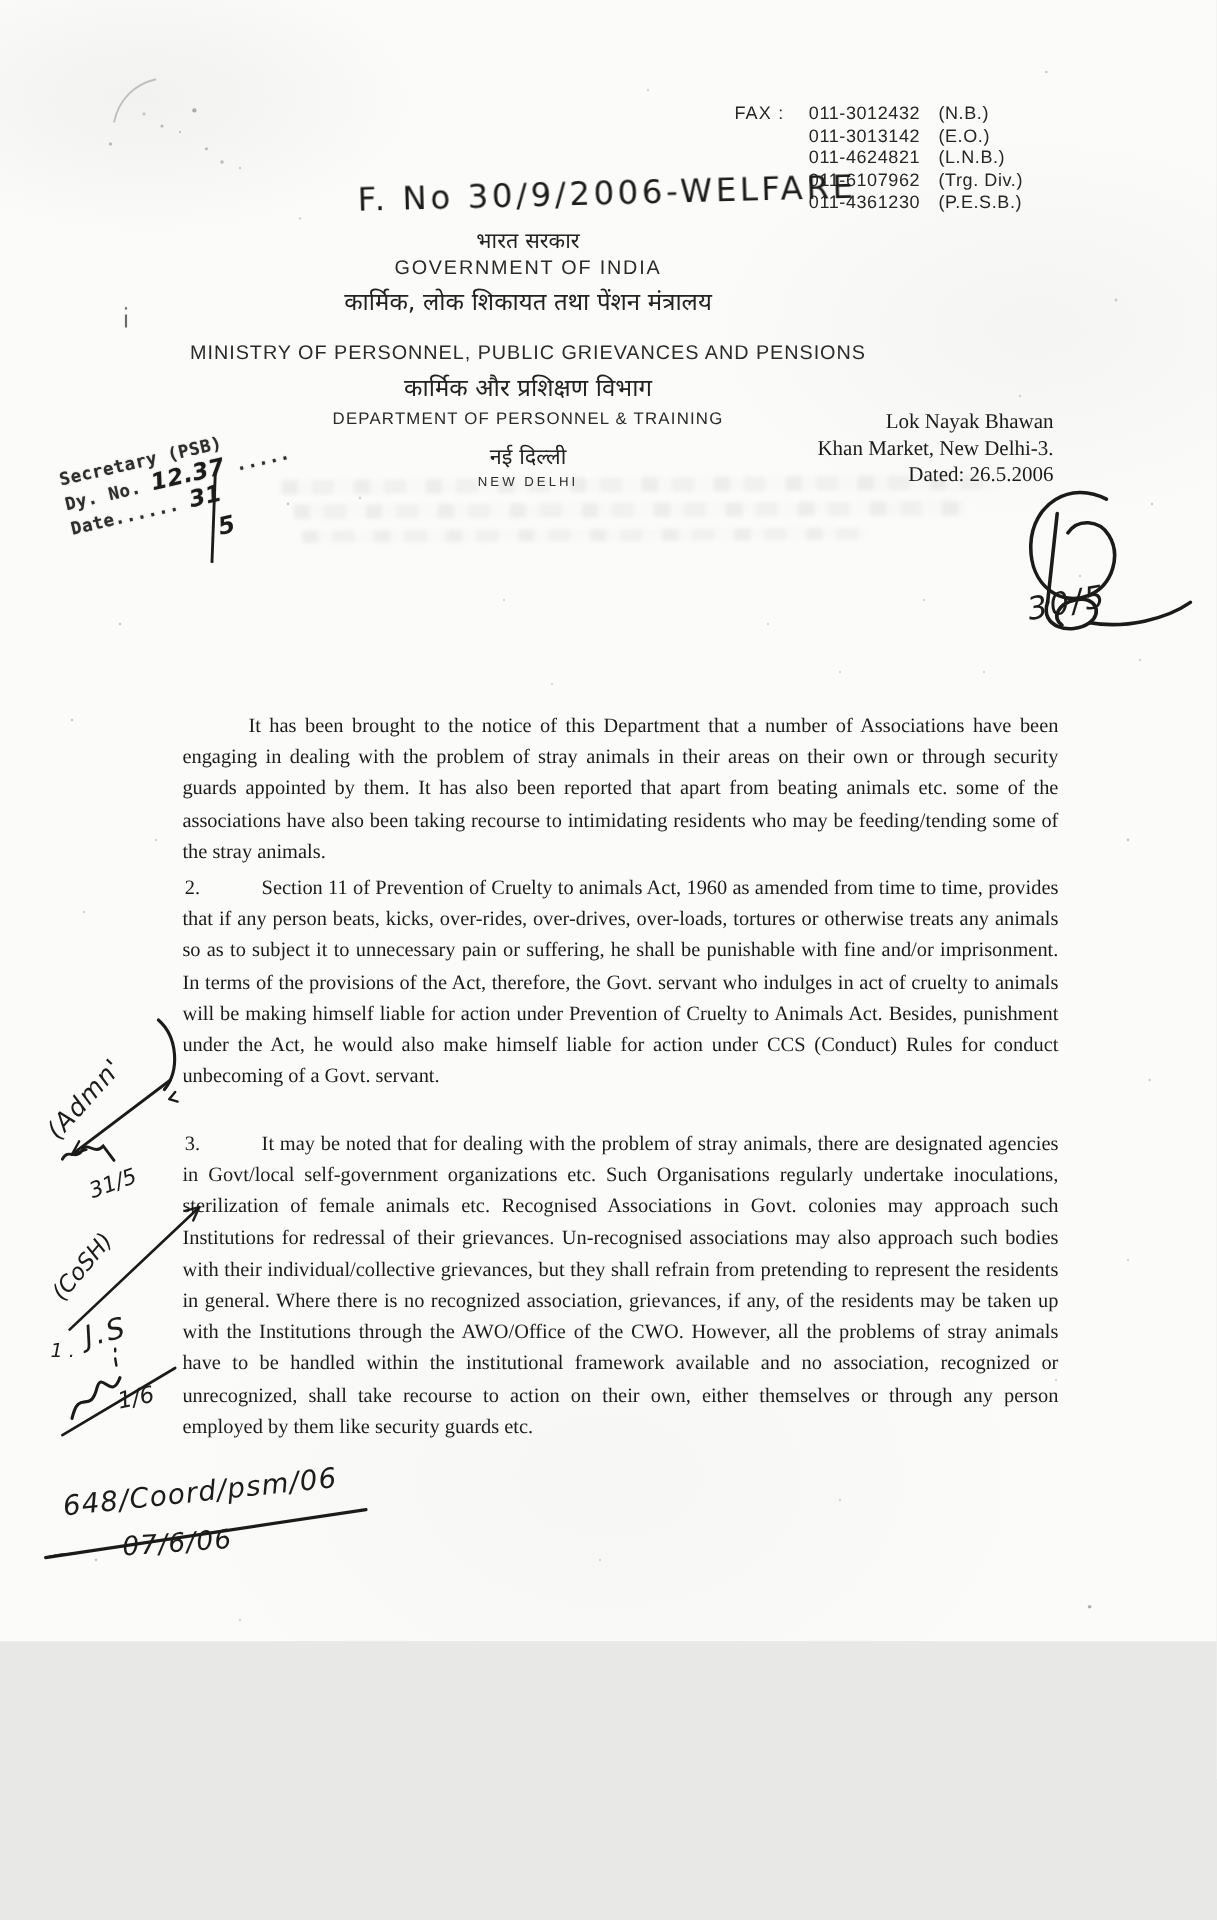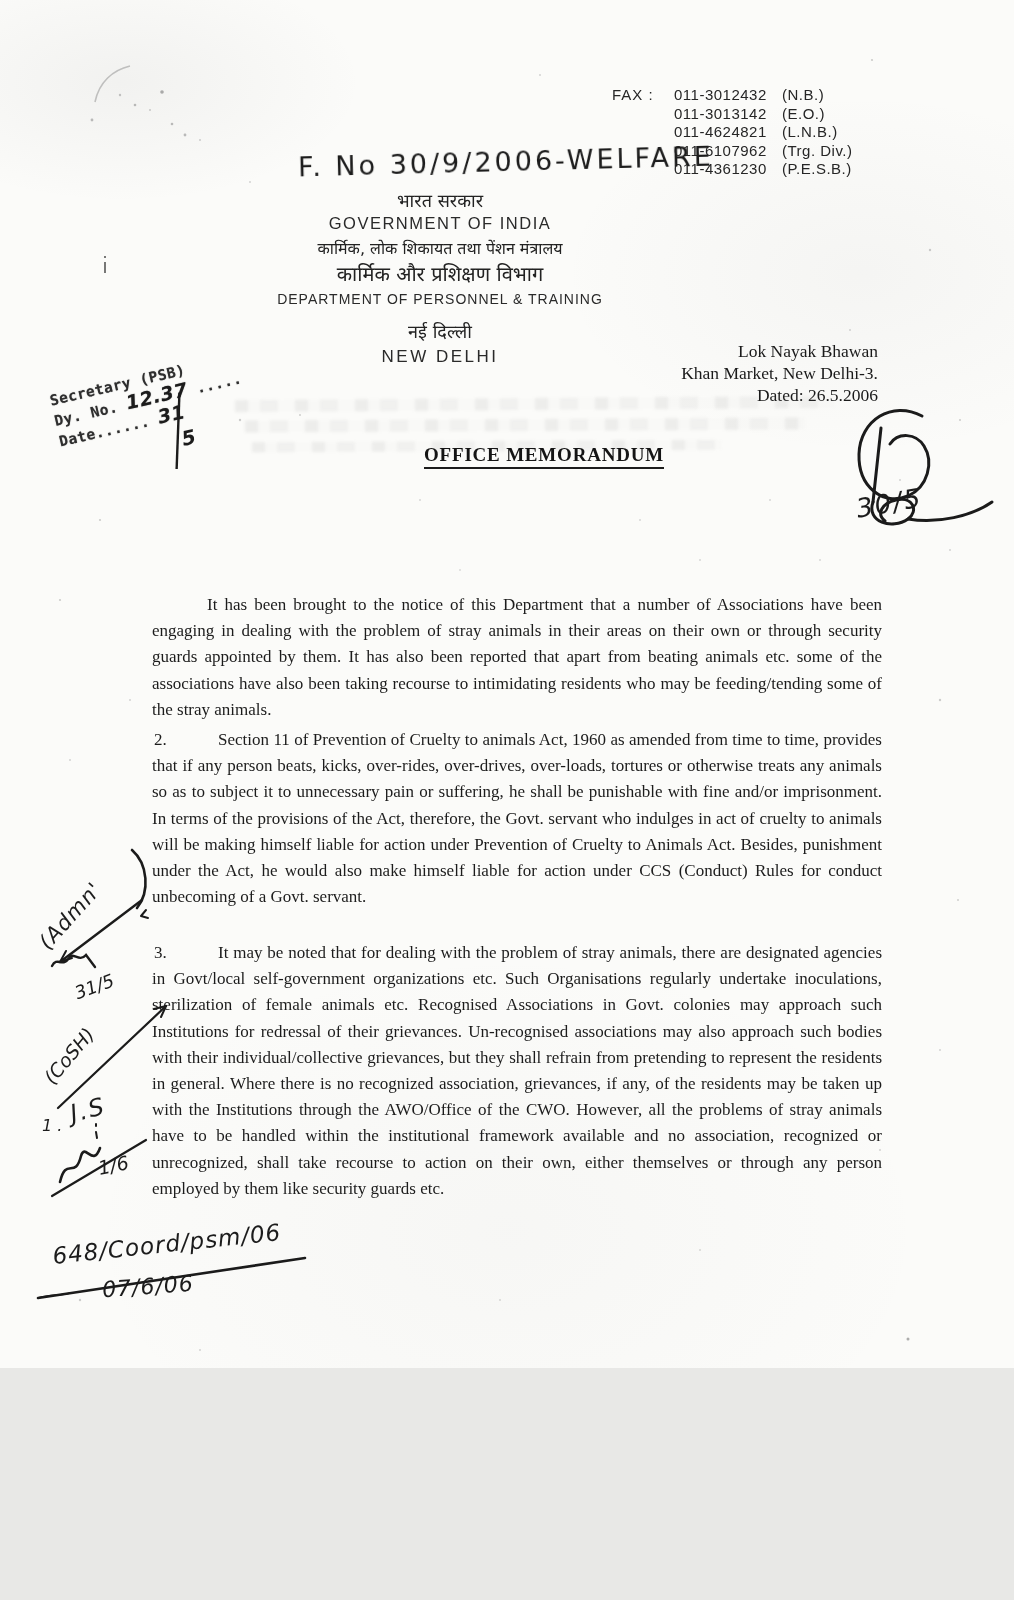--- a/index.html
+++ b/index.html
@@ -24,26 +24,26 @@
   .fax-num{width:108px;letter-spacing:0.5px;}
   .fax-tag{letter-spacing:0.5px;}
   
   .hand{font-family:"DejaVu Sans",sans-serif;color:#1c1c1c;}
   .fileno{left:298px;top:146px;font-size:27px;letter-spacing:3px;transform:rotate(-1.5deg);font-weight:500;filter:blur(0.2px);}
   
   .header{left:110px;top:188px;width:660px;text-align:center;}
   .hi{font-family:"DejaVu Sans",sans-serif;color:#222;}
   .h-org-hi{font-size:18px;margin-bottom:2px;}
   .h-org-en{font-family:"Liberation Sans",sans-serif;font-size:16.5px;letter-spacing:1.5px;color:#2a2a2a;margin-bottom:4px;}
-  .h-min-hi{font-size:16px;margin-bottom:1px;}
+  .h-min-hi{font-size:20px;margin-bottom:21px;}
   .h-min-en{font-family:"Liberation Sans",sans-serif;font-size:16.5px;letter-spacing:0.8px;color:#2a2a2a;margin-bottom:5px;}
   .h-dep-hi{font-size:20px;margin-bottom:4px;}
   .h-dep-en{font-family:Liberation Sans, sans-serif;font-size:14px;letter-spacing:1px;color:#2a2a2a;margin-bottom:0;}
   .h-city-hi{font-size:18px;margin-bottom:4px;margin-top:12px;}
-  .h-city-en{font-family:"Liberation Sans",sans-serif;font-size:17px;letter-spacing:2.5px;color:#2a2a2a;}
+  .h-city-en{font-family:"Liberation Sans",sans-serif;font-size:11px;letter-spacing:2.5px;color:#2a2a2a;}
   
   .addr{left:600px;top:340px;width:278px;text-align:right;font-size:17.5px;line-height:22px;color:#1a1a1a;}
   
   .stamp{left:48px;top:392px;width:200px;height:110px;transform:rotate(-13deg);transform-origin:left top;color:#2e2e2e;}
   .stamp-line{font-family:"DejaVu Sans Mono",monospace;font-size:14.5px;font-weight:700;letter-spacing:0.5px;line-height:19px;white-space:nowrap;text-shadow:0 0 1px rgba(40,40,40,0.55);}
   .stamp-hand{font-family:"DejaVu Sans",sans-serif;font-style:italic;font-weight:700;font-size:19px;color:#1c1c1c;}
   .stamp-5{position:absolute;left:120px;top:64px;font-size:20px;}
   
   .ghost{filter:blur(1.7px);opacity:0.5;
     background:repeating-linear-gradient(90deg, rgba(110,110,110,0.20) 0 13px, rgba(110,110,110,0.04) 13px 25px, rgba(125,125,125,0.16) 25px 43px, rgba(120,120,120,0.03) 43px 60px);}
@@ -162,20 +162,21 @@
       <span class="fax-tag">(P.E.S.B.)</span>
     </div>
   </div>
 
   <div class="abs hand fileno">F. No 30/9/2006-WELFARE</div>
 
   <div class="abs header">
     <div class="hi h-org-hi">भारत सरकार</div>
     <div class="h-org-en">GOVERNMENT OF INDIA</div>
     <div class="hi h-min-hi">कार्मिक, लोक शिकायत तथा पेंशन मंत्रालय</div>
+    <div class="h-min-en">MINISTRY OF PERSONNEL, PUBLIC GRIEVANCES AND PENSIONS</div>
     <div class="hi h-dep-hi">कार्मिक और प्रशिक्षण विभाग</div>
     <div class="h-dep-en">DEPARTMENT OF PERSONNEL &amp; TRAINING</div>
     <div class="hi h-city-hi">नई दिल्ली</div>
     <div class="h-city-en">NEW DELHI</div>
   </div>
 
   <div class="abs addr">
     <div>Lok Nayak Bhawan</div>
     <div>Khan Market, New Delhi-3.</div>
     <div>Dated: 26.5.2006</div>
@@ -195,23 +196,20 @@
     <span class="abs stamp-hand stamp-5">5</span>
     <svg class="abs" style="left:0;top:0;" width="200" height="110" viewBox="0 0 200 110">
       <path d="M 128,30 L 108,104" stroke="#1c1c1c" stroke-width="2.4" fill="none"></path>
     </svg>
   </div>
 
   <div class="abs ghost" style="left:235px;top:398px;width:600px;height:12px;transform:rotate(-0.4deg);"></div>
   <div class="abs ghost" style="left:245px;top:419px;width:560px;height:12px;transform:rotate(-0.3deg);"></div>
   <div class="abs ghost" style="left:252px;top:441px;width:470px;height:10px;transform:rotate(-0.3deg);"></div>
 
-  <div class="abs om-wrap">
-    <span class="om">OFFICE MEMORANDUM</span>
-  </div>
 
   <svg class="abs" style="left:826px;top:402px;" width="188" height="130" viewBox="0 0 188 130">
     <g stroke="#1b1b1b" stroke-width="3" fill="none" stroke-linecap="round">
       <path d="M 96,14 C 66,-2 34,18 33,52 C 32,86 58,104 82,94 C 102,85 108,60 98,44 C 90,31 72,30 64,42"></path>
       <path d="M 55,26 L 47,100"></path>
       <path d="M 47,100 C 40,120 66,128 82,117 C 93,109 87,94 70,98 C 56,101 50,112 59,119"></path>
       <path d="M 82,117 C 112,122 146,114 166,100"></path>
     </g>
   </svg>
   <div class="abs hand sig-date">30/5</div>

